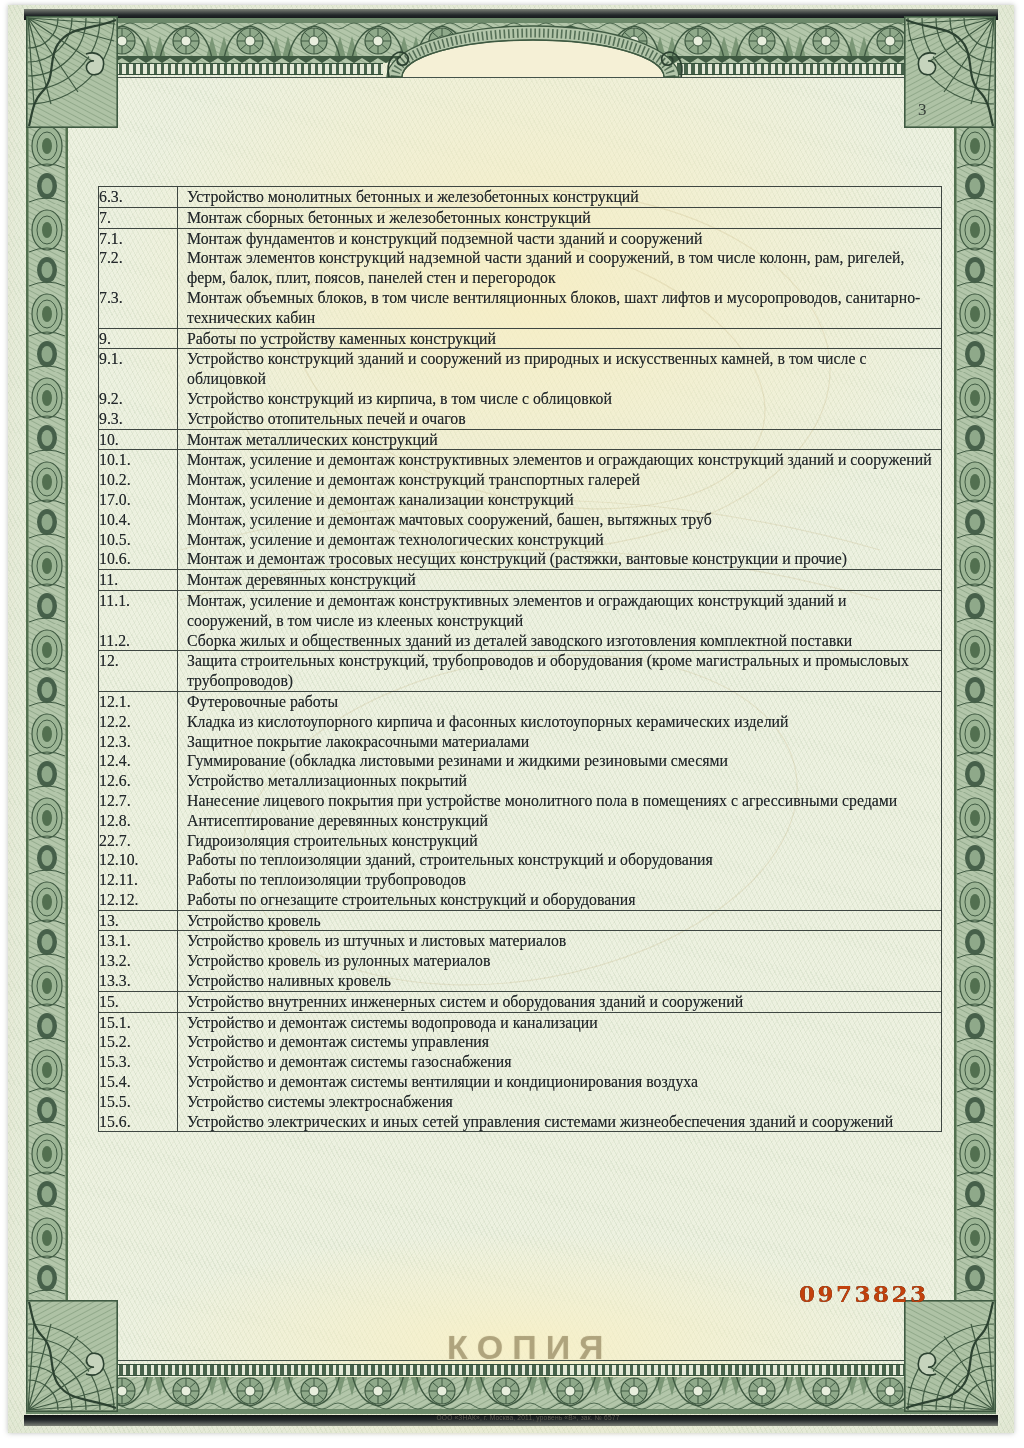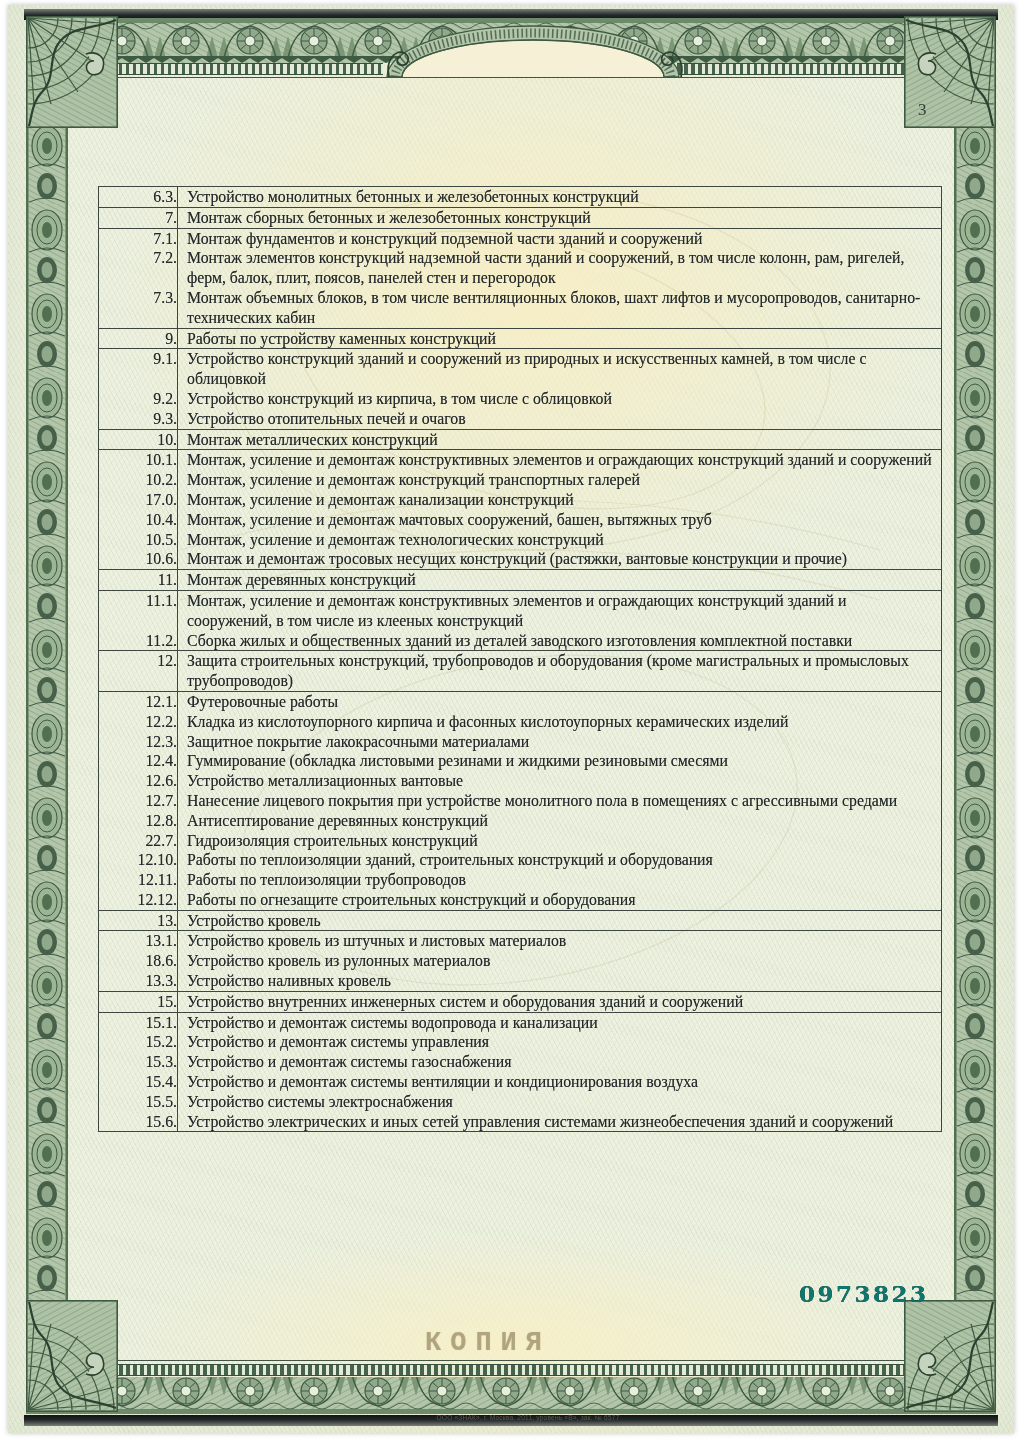--- a/index.html
+++ b/index.html
@@ -22,28 +22,28 @@
   .rule{z-index:2;height:12px;box-sizing:border-box;
         border-top:1.5px solid #35503a;border-bottom:1.5px solid #35503a;
         background:repeating-linear-gradient(90deg,#47624b 0 3.5px,#e4ead8 3.5px 7px);}
   .hline{z-index:2;height:0;border-top:1.3px solid #44524a;}
   
   #tableBox{left:98px;top:186px;width:844px;z-index:4;border:1.4px solid #3e4641;
             box-sizing:border-box;color:#23282b;font-size:15.8px;line-height:19.8px;}
   .tgroup{border-bottom:1.4px solid #3e4641;}
   .tgroup:last-child{border-bottom:none;}
   .trow{display:flex;}
-  .tnum{flex:0 0 78px;border-right:1.4px solid #3e4641;text-align:right;
+  .tnum{flex:0 0 78px;border-right:1.4px solid #3e4641;text-align:left;
         text-shadow:0 0 .5px rgba(40,45,48,.55);}
   .ttext{flex:1;padding:0 6px 0 9px;text-shadow:0 0 .5px rgba(40,45,48,.55);}
   #pageNum{left:918px;top:100px;z-index:4;font-size:17px;color:#353f38;}
   #serial{left:799px;top:1280px;z-index:4;font-family:"DejaVu Serif",serif;font-weight:bold;
-          font-size:23px;letter-spacing:2.5px;color:#0f766e;text-shadow:0 0 .5px #1c1f22;}
-  #wmark{left:425px;top:1328px;z-index:3;font-family:Liberation Mono, monospace;font-weight:bold;
-         font-size:27px;letter-spacing:9px;color:rgba(150,137,98,.52);
+          font-size:23px;letter-spacing:2.5px;color:#c2410c;text-shadow:0 0 .5px #1c1f22;}
+  #wmark{left:447px;top:1328px;z-index:3;font-family:Liberation Sans, sans-serif;font-weight:bold;
+         font-size:34px;letter-spacing:9px;color:rgba(150,137,98,.52);
          text-shadow:0 0 1px rgba(150,137,98,.45);}
   #imprint{left:348px;top:1414px;width:360px;z-index:4;text-align:center;
            font-family:"Liberation Sans",sans-serif;font-size:11px;color:#5a584f;
            letter-spacing:.3px;transform:scale(.6);transform-origin:50% 0;}
   svg.absvg{position:absolute;display:block;}
 </style>
 </head>
 <body>
 
 
@@ -274,21 +274,21 @@
       <div class="trow">
         <div class="tnum">12.3.</div>
         <div class="ttext">Защитное покрытие лакокрасочными материалами</div>
       </div>
       <div class="trow">
         <div class="tnum">12.4.</div>
         <div class="ttext">Гуммирование (обкладка листовыми резинами и жидкими резиновыми смесями</div>
       </div>
       <div class="trow">
         <div class="tnum">12.6.</div>
-        <div class="ttext">Устройство металлизационных вантовые</div>
+        <div class="ttext">Устройство металлизационных покрытий</div>
       </div>
       <div class="trow">
         <div class="tnum">12.7.</div>
         <div class="ttext">Нанесение лицевого покрытия при устройстве монолитного пола в помещениях с агрессивными средами</div>
       </div>
       <div class="trow">
         <div class="tnum">12.8.</div>
         <div class="ttext">Антисептирование деревянных конструкций</div>
       </div>
       <div class="trow">
@@ -313,21 +313,21 @@
         <div class="tnum">13.</div>
         <div class="ttext">Устройство кровель</div>
       </div>
     </div>
     <div class="tgroup">
       <div class="trow">
         <div class="tnum">13.1.</div>
         <div class="ttext">Устройство кровель из штучных и листовых материалов</div>
       </div>
       <div class="trow">
-        <div class="tnum">18.6.</div>
+        <div class="tnum">13.2.</div>
         <div class="ttext">Устройство кровель из рулонных материалов</div>
       </div>
       <div class="trow">
         <div class="tnum">13.3.</div>
         <div class="ttext">Устройство наливных кровель</div>
       </div>
     </div>
     <div class="tgroup">
       <div class="trow">
         <div class="tnum">15.</div>

